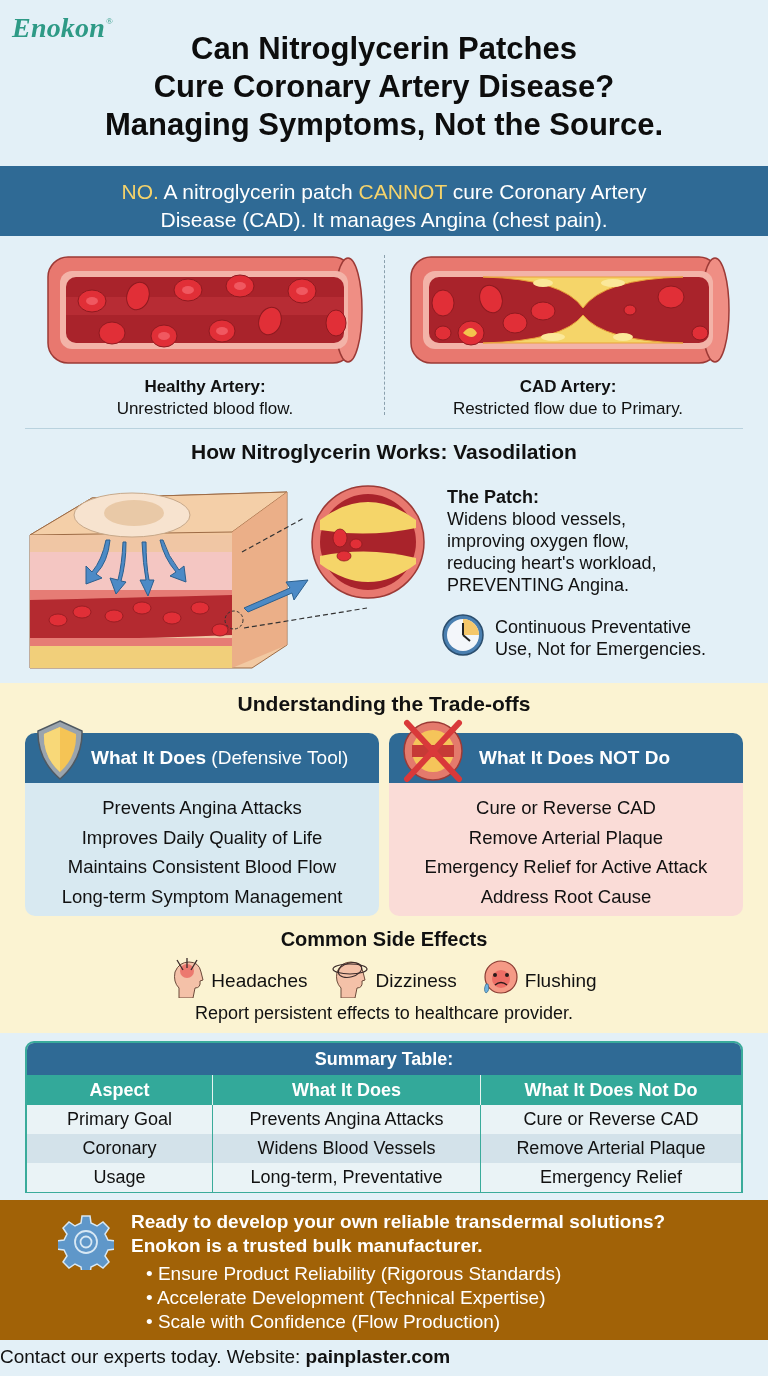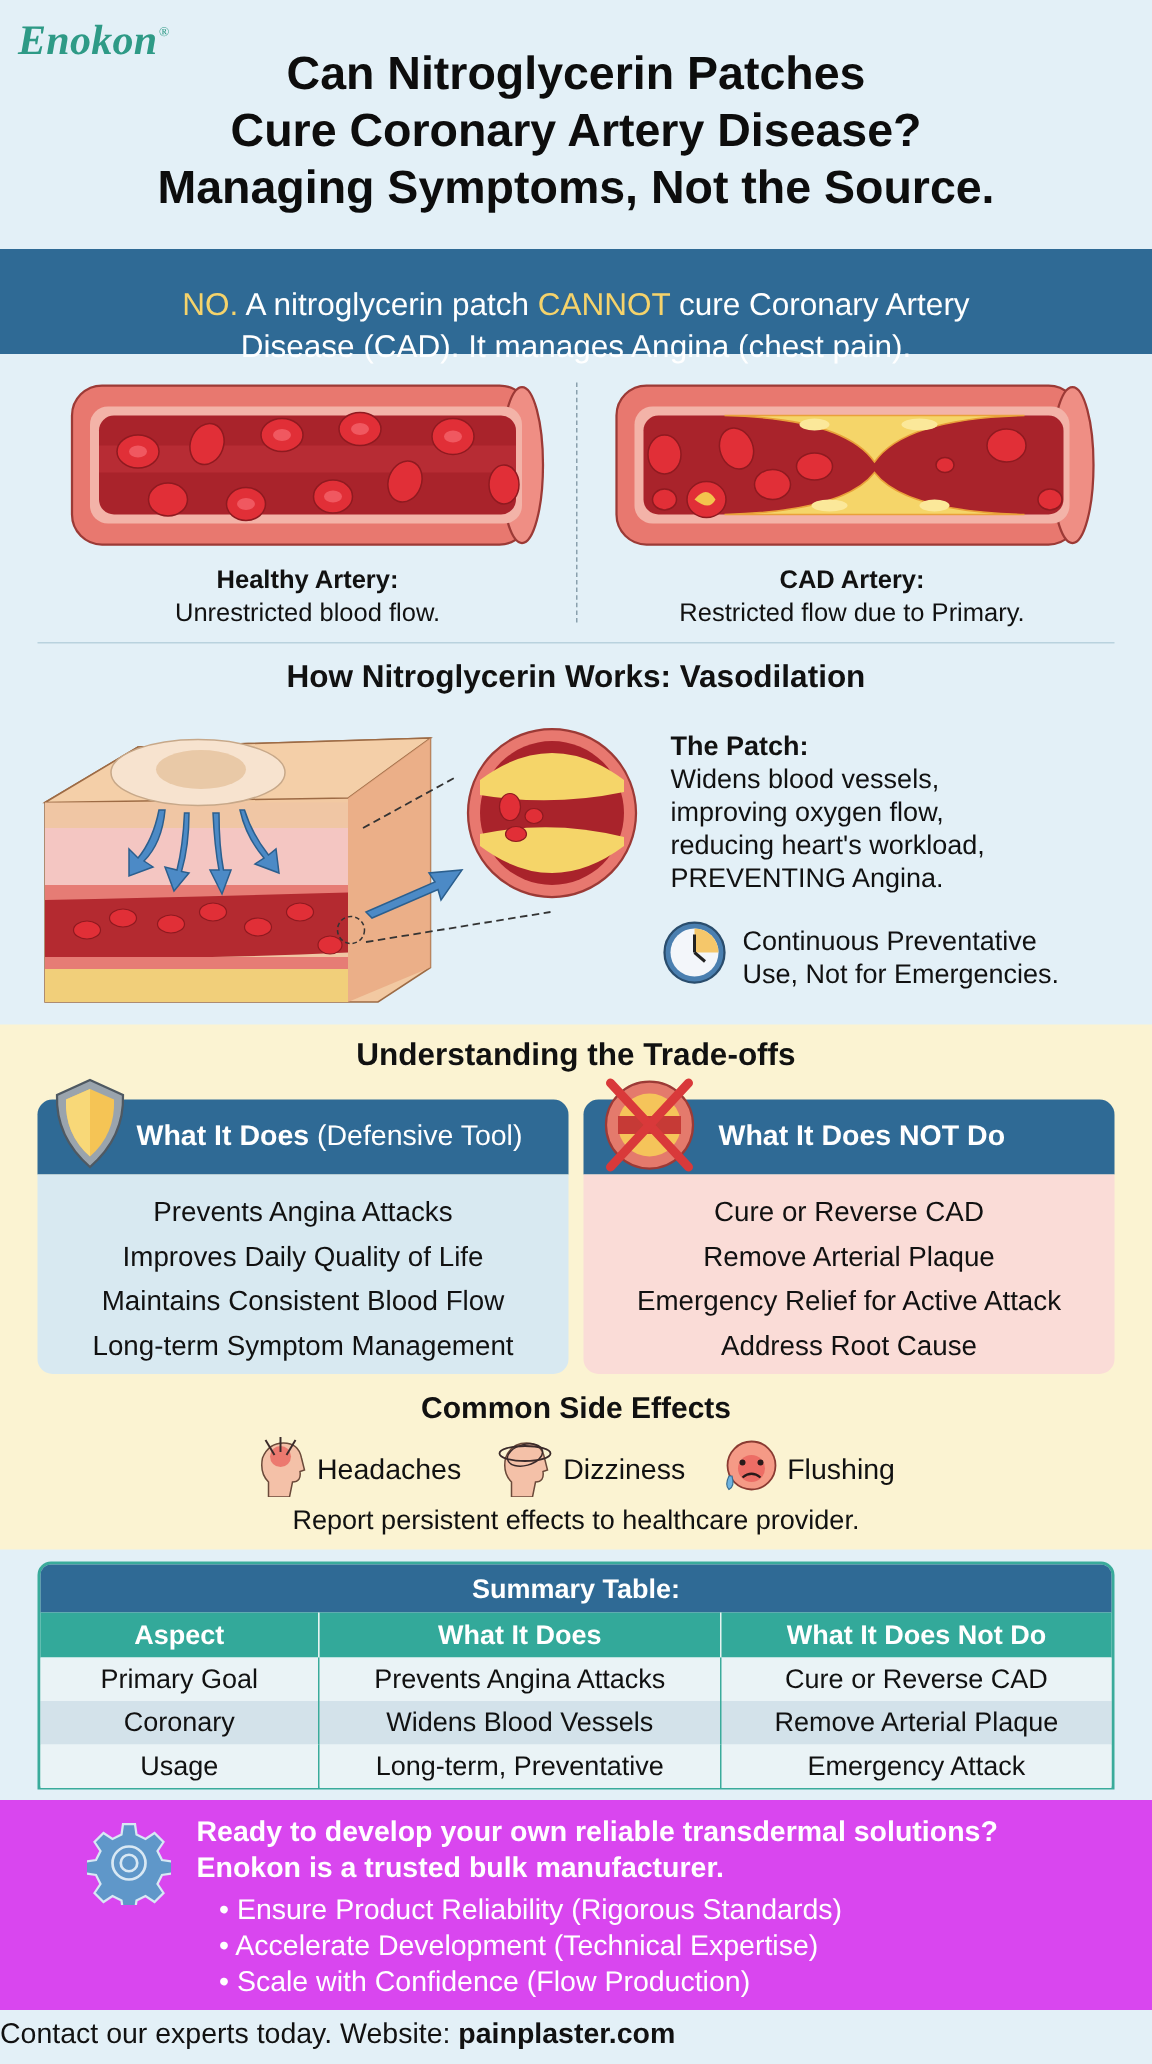--- a/index.html
+++ b/index.html
@@ -2,21 +2,21 @@
 <html><head>
 <meta charset="utf-8">
 <style>
   * { box-sizing: border-box; margin: 0; padding: 0; }
   html, body { width: 768px; height: 1376px; overflow: hidden; }
   body { background: #e3f0f7; font-family: "Liberation Sans", "DejaVu Sans", sans-serif; color: #111; position: relative; }
   .abs { position: absolute; }
   .logo { left: 12px; top: 12px; font-family: "Liberation Serif", "DejaVu Serif", serif; font-style: italic; font-weight: bold; font-size: 28px; color: #2e9a86; letter-spacing: 0.2px; }
   .logo sup { font-size: 9px; font-style: normal; font-weight: normal; vertical-align: top; position: relative; top: 4px; left: 1px; }
   .title { left: 0; width: 768px; top: 30px; text-align: center; font-weight: bold; font-size: 31px; line-height: 38px; color: #0d0d0d; }
-  .banner { left: 0; top: 166px; width: 768px; height: 70px; background: #2f6a95; color: #fff; text-align: center; font-size: 21px; line-height: 28px; padding-top: 24px; }
+  .banner { left: 0; top: 166px; width: 768px; height: 70px; background: #2f6a95; color: #fff; text-align: center; font-size: 21px; line-height: 28px; padding-top: 12px; }
   .banner .hl { color: #f5d36b; }
   .artery-box { top: 253px; width: 330px; height: 115px; }
   .caption { text-align: center; font-size: 17px; line-height: 22px; }
   .caption b { display: block; }
   .vdiv { left: 384px; top: 255px; height: 160px; border-left: 1.5px dashed #8aa0ad; }
   .hdiv { left: 25px; top: 428px; width: 718px; border-top: 1.5px solid #b9d2de; }
   .h2 { left: 0; width: 768px; text-align: center; font-weight: bold; font-size: 21px; }
   .patch-text { left: 447px; top: 486px; font-size: 18px; line-height: 22px; }
   .patch-text b { display: block; }
   .clock-row { left: 441px; top: 613px; display: flex; align-items: center; gap: 10px; font-size: 18px; line-height: 22px; }
@@ -30,21 +30,21 @@
   .side-item { display: flex; align-items: center; gap: 6px; margin: 0 8px; }
   .report { left: 0; width: 768px; top: 1003px; text-align: center; font-size: 18px; }
   .table-wrap { left: 25px; top: 1041px; width: 718px; height: 152px; border: 2px solid #3aab9b; border-radius: 9px 9px 0 0; background: #eaf4f6; }
   .t-title { height: 32px; background: #2f6a95; color: #fff; text-align: center; font-weight: bold; font-size: 18px; line-height: 32px; border-radius: 7px 7px 0 0; }
   table { width: 100%; border-collapse: collapse; font-size: 18px; }
   th { background: #33a99a; color: #fff; height: 30px; font-size: 18px; font-weight: bold; border-right: 1.5px solid #e6f3f1; }
   th:last-child, td:last-child { border-right: none; }
   td { text-align: center; height: 29px; border-right: 1.5px solid #3aab9b; }
   tr.alt td { background: #d3e2ea; }
   tr.plain td { background: #eaf3f6; }
-  .cta { left: 0; top: 1200px; width: 768px; height: 140px; background: #d946ef; color: #fff; }
+  .cta { left: 0; top: 1200px; width: 768px; height: 140px; background: #a16207; color: #fff; }
   .cta-head { left: 131px; top: 10px; font-weight: bold; font-size: 19px; line-height: 24px; }
   .cta-list { left: 146px; top: 62px; font-size: 19px; line-height: 24px; list-style: none; }
   .cta-list li::before { content: "• "; }
   .gear { left: 58px; top: 14px; }
   .contact { left: 0; width: 768px; top: 1346px; text-align: left; font-size: 19px; }
   .contact b { font-weight: bold; }
 </style>
 </head>
 <body>
 
@@ -305,21 +305,21 @@
         <td>Cure or Reverse CAD</td>
       </tr>
       <tr class="alt">
         <td>Coronary</td>
         <td>Widens Blood Vessels</td>
         <td>Remove Arterial Plaque</td>
       </tr>
       <tr class="plain">
         <td>Usage</td>
         <td>Long-term, Preventative</td>
-        <td>Emergency Attack</td>
+        <td>Emergency Relief</td>
       </tr>
     </tbody>
   </table>
 </div>
 
 <div class="abs cta">
   <span class="abs gear">
     <svg width="56" height="56" viewBox="0 0 56 56">
       <g fill="#5f97c9" stroke="#d8e8f4" stroke-width="1.5">
         <path d="M24 2 h8 l1 7 l6 3 l6 -4 l6 6 l-4 6 l3 6 l7 1 v8 l-7 1 l-3 6 l4 6 l-6 6 l-6 -4 l-6 3 l-1 7 h-8 l-1 -7 l-6 -3 l-6 4 l-6 -6 l4 -6 l-3 -6 l-7 -1 v-8 l7 -1 l3 -6 l-4 -6 l6 -6 l6 4 l6 -3 Z"></path>

